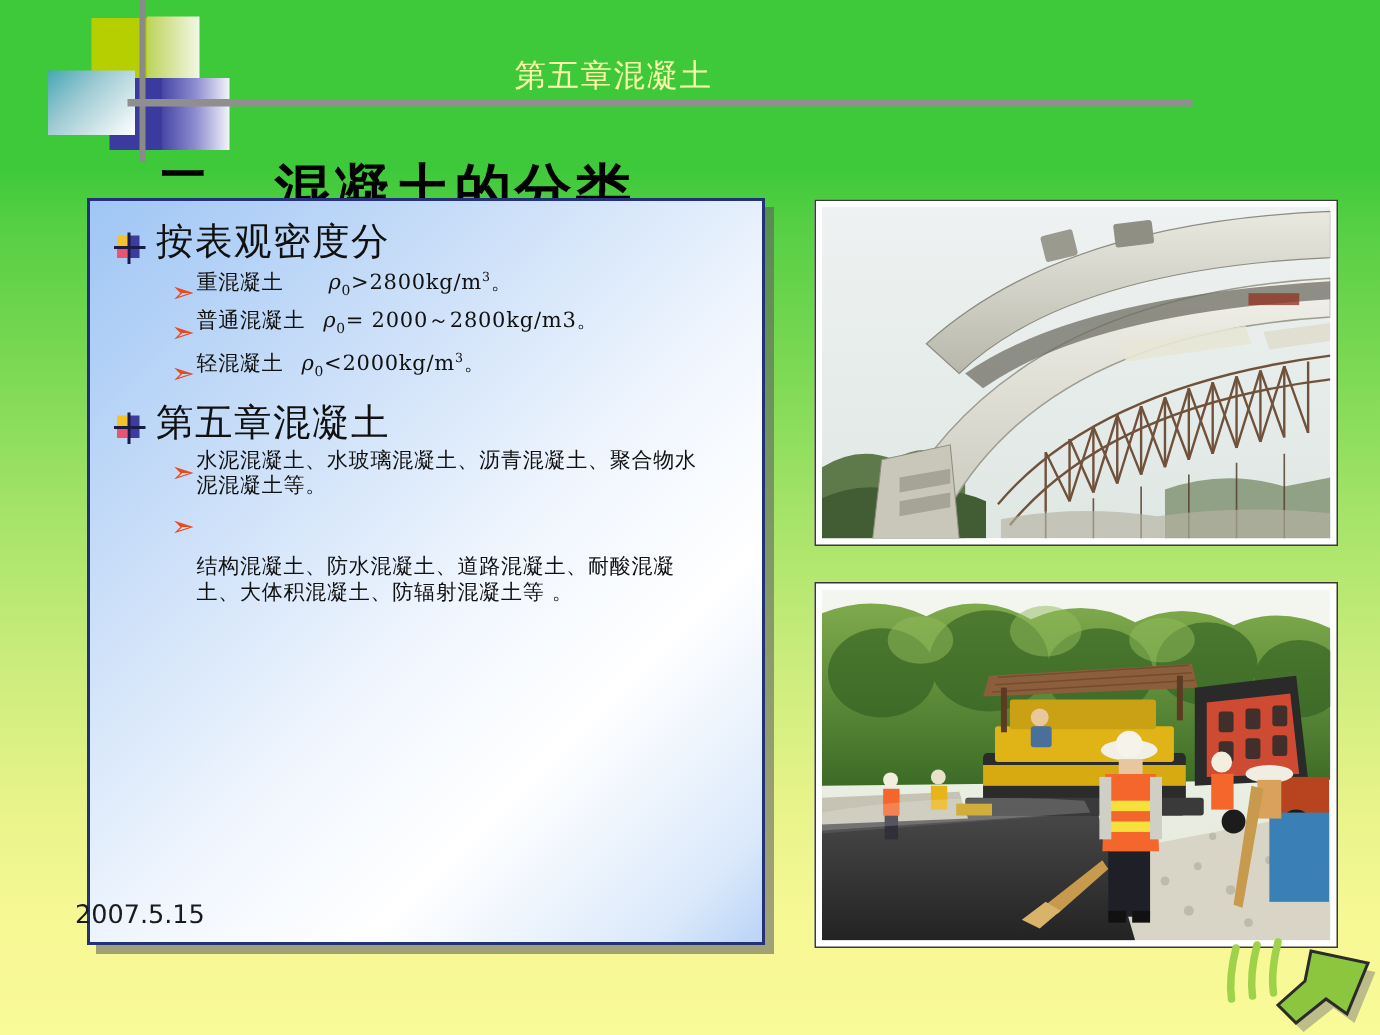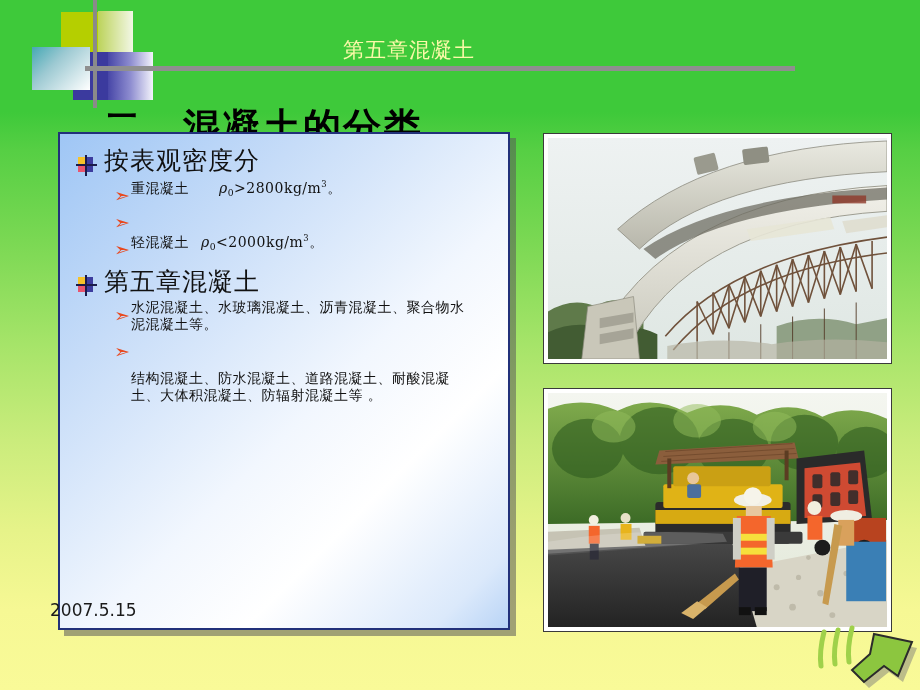--- a/index.html
+++ b/index.html
@@ -201,20 +201,23 @@
 
     <div class="lvl2">
       <span class="bullet-arrow">➣</span>
       <span class="lvl2-text">
         <span>重混凝土</span><span class="gapsm"></span><span class="rho">ρ</span><sub>0</sub><span>&gt;</span><span>2800kg/m</span><sup>3</sup><span>。</span>
       </span>
     </div>
 
     <div class="lvl2">
       <span class="bullet-arrow">➣</span>
+      <span class="lvl2-text">
+        <span>普通混凝土</span><span class="gapxs"></span><span class="rho">ρ</span><sub>0</sub><span>=</span><span> 2000～2800kg/m3</span><span>。</span>
+      </span>
     </div>
 
     <div class="lvl2">
       <span class="bullet-arrow">➣</span>
       <span class="lvl2-text">
         <span>轻混凝土</span><span class="gapxs"></span><span class="rho">ρ</span><sub>0</sub><span>&lt;</span><span>2000kg/m</span><sup>3</sup><span>。</span>
       </span>
     </div>
 
     <div class="lvl1" style="margin-top:8px;">

